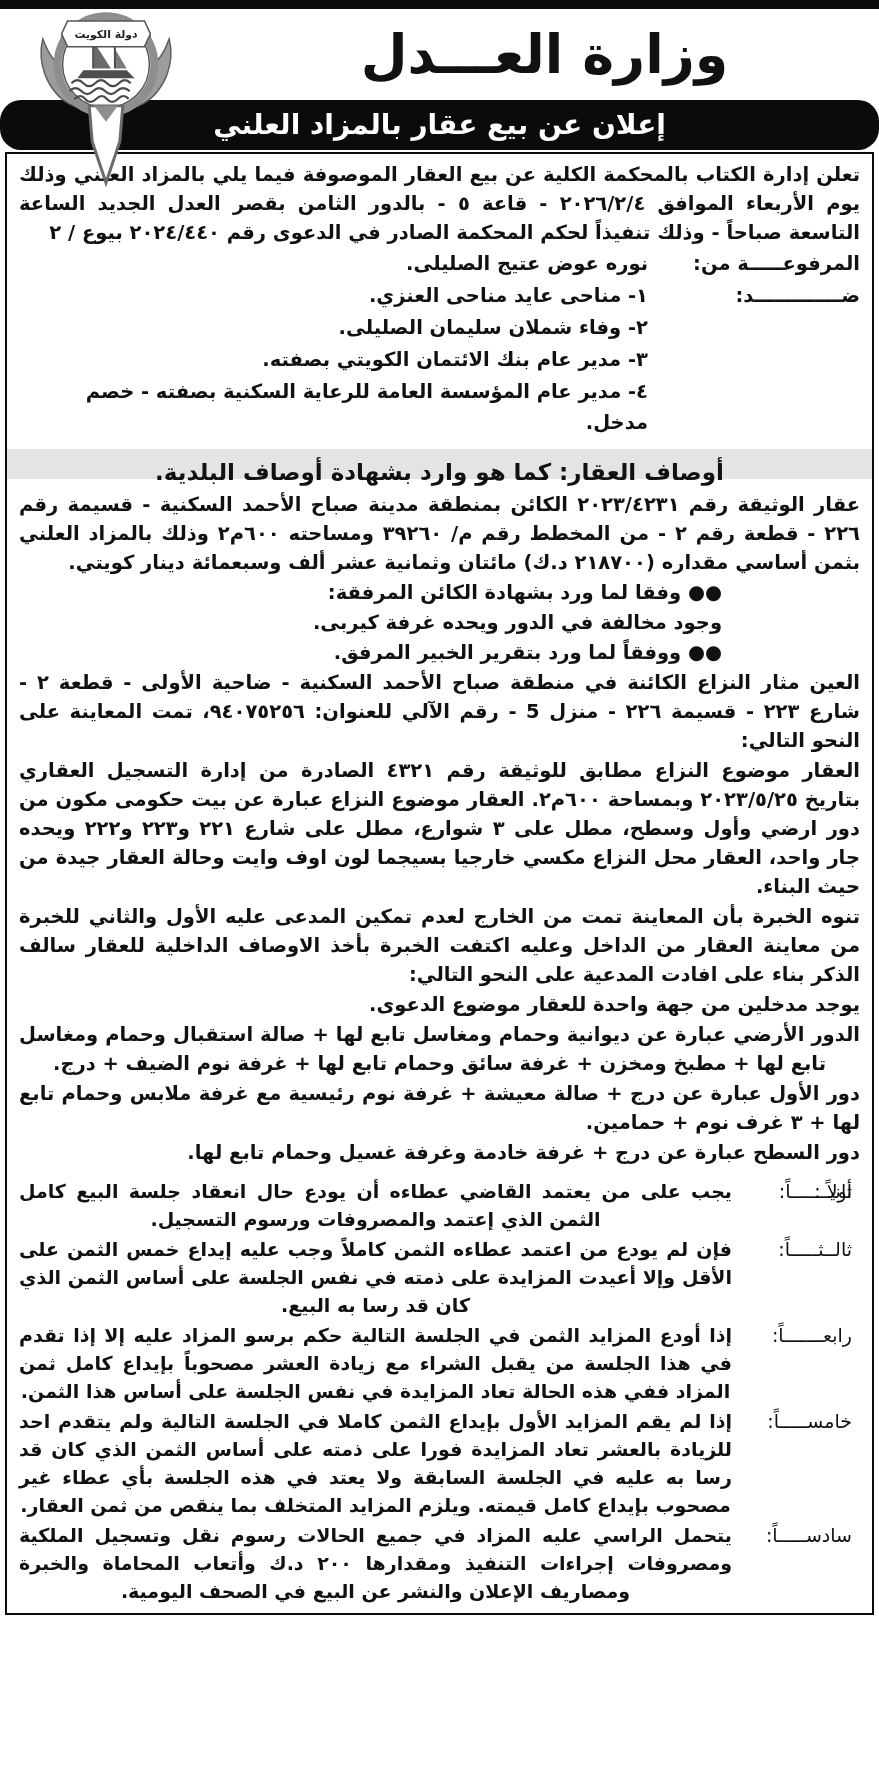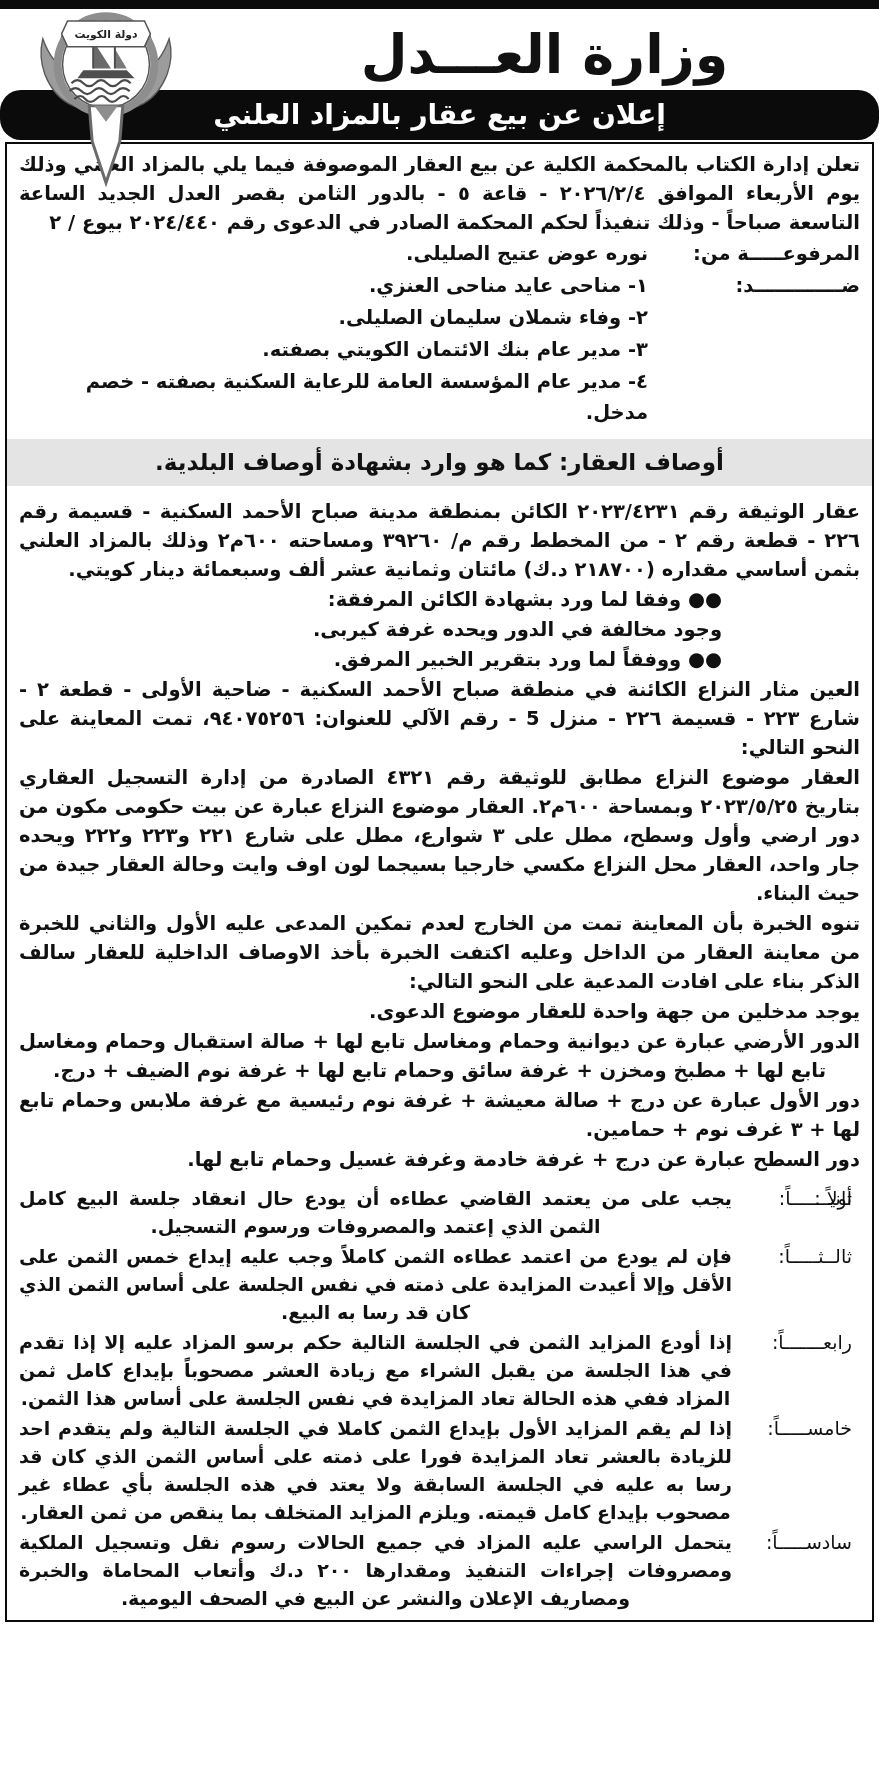--- a/index.html
+++ b/index.html
@@ -7,21 +7,21 @@
   body {
     width:879px;
     font-family:"DejaVu Sans", sans-serif;
     direction:rtl;
     color:#111111;
   }
   .ad { width:879px; position:relative; background:#ffffff; overflow:hidden; }
 
   .top-bar { height:9px; background:#0b0b0b; }
 
-  .masthead { height:81px; position:relative; background:#ffffff; }
+  .masthead { height:91px; position:relative; background:#ffffff; }
   .ministry {
     font-size:54px; font-weight:bold; line-height:91px;
     text-align:center; padding-left:210px; white-space:nowrap;
   }
   .title-band { height:50px; background:#0b0b0b; color:#ffffff; text-align:center;border-radius:21px; }
   .title-band span { font-size:28px; font-weight:bold; line-height:50px; display:inline-block; }
 
   .emblem { position:absolute; top:5px; left:32px; width:148px; height:183px; z-index:30; }
 
   .body-box { margin:2px 5px 0 5px; border:2px solid #0b0b0b; background:#ffffff; }
@@ -34,21 +34,21 @@
   .para-c { text-align:justify; text-align-last:center; }
   .line   { text-align:right; }
   .line-indent { text-align:right; padding-right:138px; }
 
   .party-row { line-height:31px; }
   .party-label { display:inline-block; min-width:212px; }
   .defendant { line-height:31px; padding-right:212px; }
 
   .band {
     background:#e4e4e4; text-align:center;
-    font-size:23px; font-weight:bold; line-height:47px; height:47px; margin:5px 0;
+    font-size:23px; font-weight:bold; line-height:47px; height:30px; margin:5px 0;
   }
 
   .terms-wrap { padding:2px 12px 6px 12px; }
   .term { position:relative; padding-right:128px; margin:2px 0; }
   .term-label {
     position:absolute; right:8px; top:0;
     font-size:19px; font-weight:normal; line-height:28px; white-space:nowrap;
   }
   .term-text {
     display:block; font-size:19px; font-weight:bold; line-height:28px;

